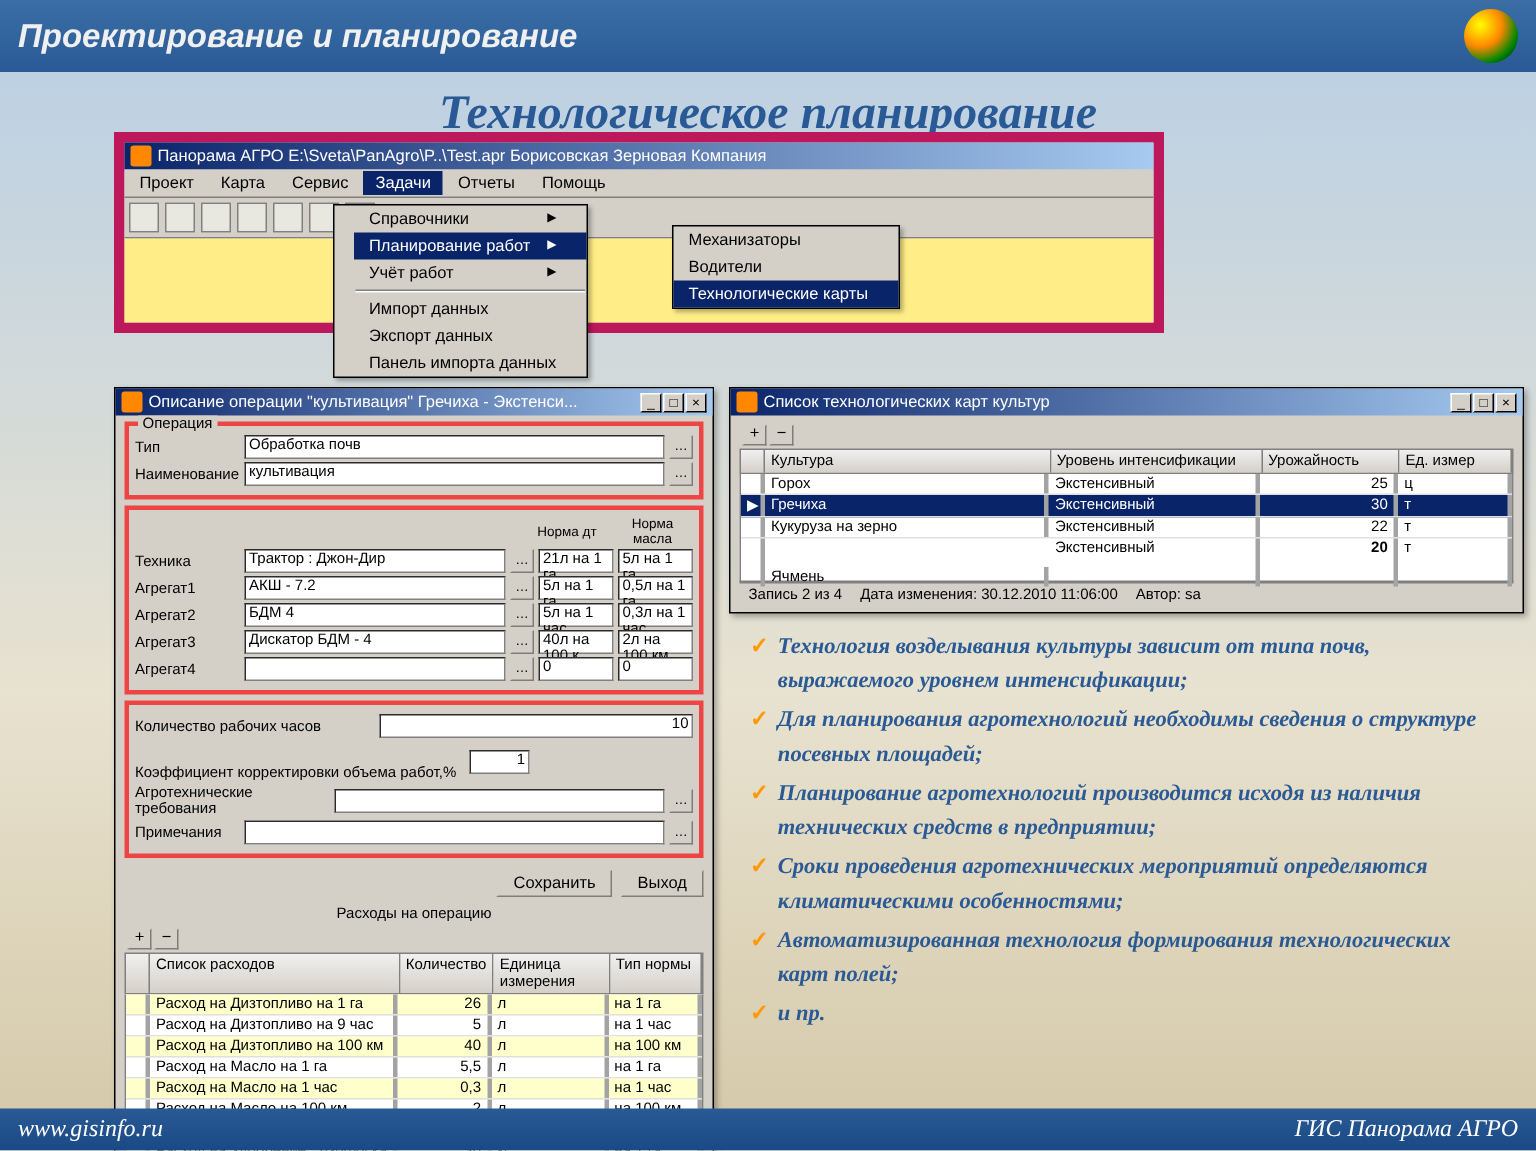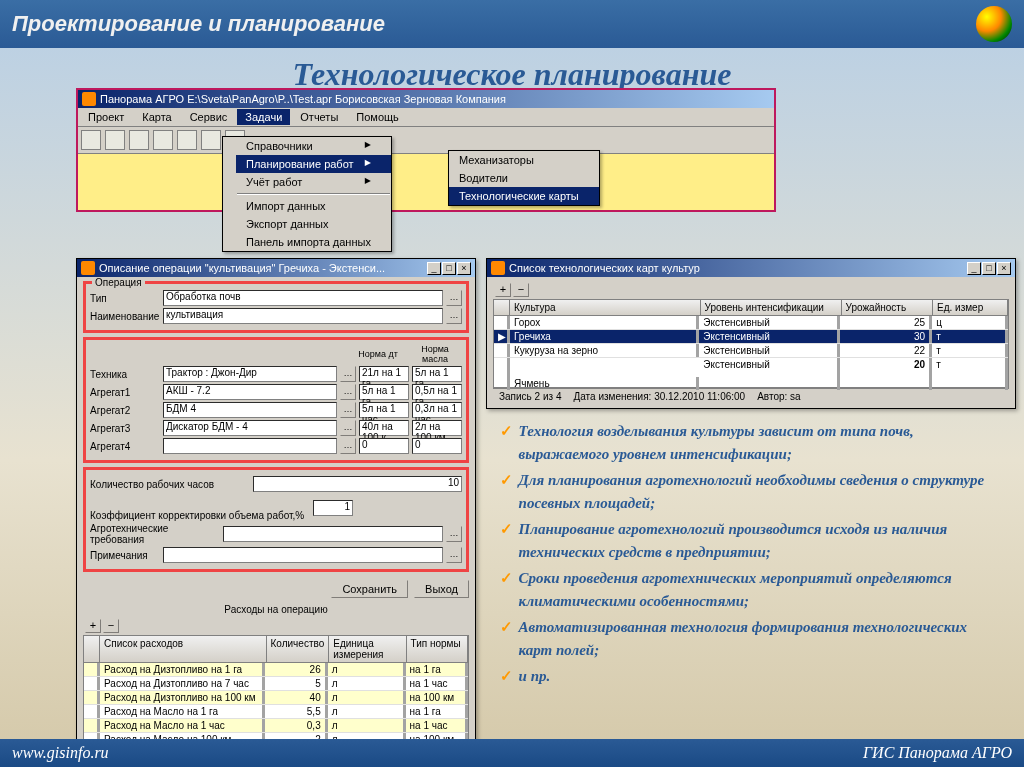--- a/index.html
+++ b/index.html
@@ -7,21 +7,21 @@
   
   .top-header { background: linear-gradient(to bottom, #3a6ea5, #2a5a95); height: 48px; display: flex; align-items: center; justify-content: space-between; padding: 0 12px; color: #fff; }
   .top-title { font-size: 22px; font-style: italic; font-weight: bold; color: #f0f0f0; }
   .logo-block { display: flex; align-items: center; gap: 6px; }
   .logo-ball { width: 36px; height: 36px; background: radial-gradient(circle at 30% 30%, #ff0, #f80 40%, #080 70%, #000); border-radius: 50%; }
   .logo-text { font-size: 20px; font-weight: bold; color: #003366; background: #fff; padding: 2px 6px; border-radius: 3px; }
   .logo-sub { font-size: 7px; color: #a8a8c0; letter-spacing: 0.5px; }
   
   .slide-title { text-align: center; font-size: 32px; font-weight: bold; color: #2a5a95; font-style: italic; padding: 8px 0; font-family: "Times New Roman", serif; }
   
-  .main-app { position: absolute; left: 76px; top: 88px; width: 700px; background: #d4d0c8; border: 2px solid #be185d; }
+  .main-app { position: absolute; left: 76px; top: 88px; width: 700px; background: #d4d0c8; border: 7px solid #be185d; }
   .titlebar { background: linear-gradient(to right, #0a246a, #a6caf0); color: #fff; font-size: 11px; padding: 2px 4px; display: flex; align-items: center; gap: 4px; }
   .titlebar-icon { width: 14px; height: 14px; background: #f80; border-radius: 2px; }
   .menubar { background: #d4d0c8; display: flex; gap: 2px; padding: 1px 2px; font-size: 11px; border-bottom: 1px solid #808080; }
   .menubar span { padding: 2px 8px; cursor: default; }
   .menubar span.active { background: #0a246a; color: #fff; }
   .toolbar { background: #d4d0c8; padding: 3px; display: flex; gap: 4px; border-bottom: 1px solid #808080; }
   .toolbar-icon { width: 20px; height: 20px; background: #e8e8e0; border: 1px solid #808080; }
   
   .dropdown-menu { position: absolute; background: #d4d0c8; border: 1px solid #000; box-shadow: 2px 2px 3px rgba(0,0,0,0.3); font-size: 11px; min-width: 150px; }
   .dropdown-menu .item { padding: 3px 20px 3px 10px; cursor: default; display: flex; justify-content: space-between; }
@@ -233,21 +233,21 @@
     <div class="grid-body" id="expgrid">
         <div class="grid-row alt">
           <div style="width:16px;"></div>
           <div style="flex:3;">Расход на Дизтопливо на 1 га</div>
           <div style="flex:1;text-align:right;">26</div>
           <div style="flex:1.3;">л</div>
           <div style="flex:1;">на 1 га</div>
         </div>
         <div class="grid-row">
           <div style="width:16px;"></div>
-          <div style="flex:3;">Расход на Дизтопливо на 7 час</div>
+          <div style="flex:3;">Расход на Дизтопливо на 9 час</div>
           <div style="flex:1;text-align:right;">5</div>
           <div style="flex:1.3;">л</div>
           <div style="flex:1;">на 1 час</div>
         </div>
         <div class="grid-row alt">
           <div style="width:16px;"></div>
           <div style="flex:3;">Расход на Дизтопливо на 100 км</div>
           <div style="flex:1;text-align:right;">40</div>
           <div style="flex:1.3;">л</div>
           <div style="flex:1;">на 100 км</div>

